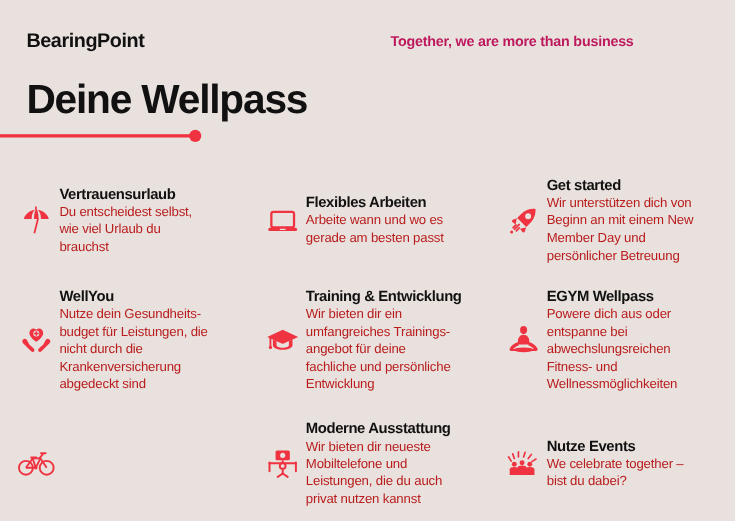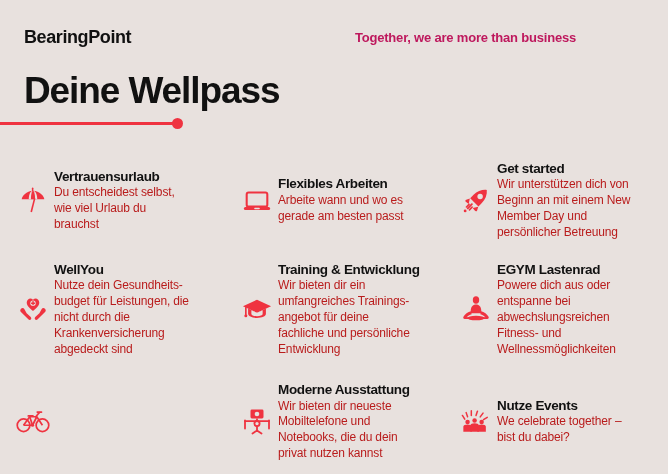--- a/index.html
+++ b/index.html
@@ -185,21 +185,21 @@
     <div class="benefit">
       <span class="ico">
         <svg width="30" height="30" viewBox="0 0 32 32">
           <ellipse cx="16" cy="5.4" rx="3.4" ry="4" fill="#ef3340"></ellipse>
           <path d="M16 10 C12.6 10 10.4 12.8 10.4 16.4 L10.4 19.5 L21.6 19.5 L21.6 16.4 C21.6 12.8 19.4 10 16 10 Z" fill="#ef3340"></path>
           <path d="M10.6 17.2 C7.4 17.9 4 20.2 2.6 23.2 C2 24.5 2.6 25.6 4 25.6 L28 25.6 C29.4 25.6 30 24.5 29.4 23.2 C28 20.2 24.6 17.9 21.4 17.2 L20.6 20.4 C22.8 21 25 22.4 26 23.8 L6 23.8 C7 22.4 9.2 21 11.4 20.4 Z" fill="#ef3340"></path>
           <ellipse cx="16" cy="24.6" rx="9.4" ry="2.4" fill="#ef3340"></ellipse>
         </svg>
       </span>
       <div class="btxt">
-        <div class="bhead">EGYM Lastenrad</div>
+        <div class="bhead">EGYM Wellpass</div>
         <div class="bbody">Powere dich aus oder
 entspanne bei
 abwechslungsreichen
 Fitness- und
 Wellnessmöglichkeiten</div>
       </div>
     </div>
 
     <div class="benefit">
       <span class="ico">
@@ -228,21 +228,21 @@
           <path d="M11.5 26.5 L16 23.5 L20.5 26.5" fill="none" stroke="#ef3340" stroke-width="1.8" stroke-linejoin="round" stroke-linecap="round"></path>
           <path d="M4 13.5 L4 21.5" stroke="#ef3340" stroke-width="1.8" stroke-linecap="round"></path>
           <path d="M28 13.5 L28 21.5" stroke="#ef3340" stroke-width="1.8" stroke-linecap="round"></path>
           <path d="M4 14.2 L28 14.2" stroke="#ef3340" stroke-width="1.8" stroke-linecap="round"></path>
         </svg>
       </span>
       <div class="btxt">
         <div class="bhead">Moderne Ausstattung</div>
         <div class="bbody">Wir bieten dir neueste
 Mobiltelefone und
-Notebooks, die du dein
+Leistungen, die du auch
 privat nutzen kannst</div>
       </div>
     </div>
 
     <div class="benefit">
       <span class="ico">
         <svg width="30" height="30" viewBox="0 0 32 32">
           <path d="M4 13 L1.5 9" stroke="#ef3340" stroke-width="1.6" stroke-linecap="round"></path>
           <path d="M7 10.5 L5.5 6" stroke="#ef3340" stroke-width="1.6" stroke-linecap="round"></path>
           <path d="M11 9 L11 4" stroke="#ef3340" stroke-width="1.6" stroke-linecap="round"></path>

